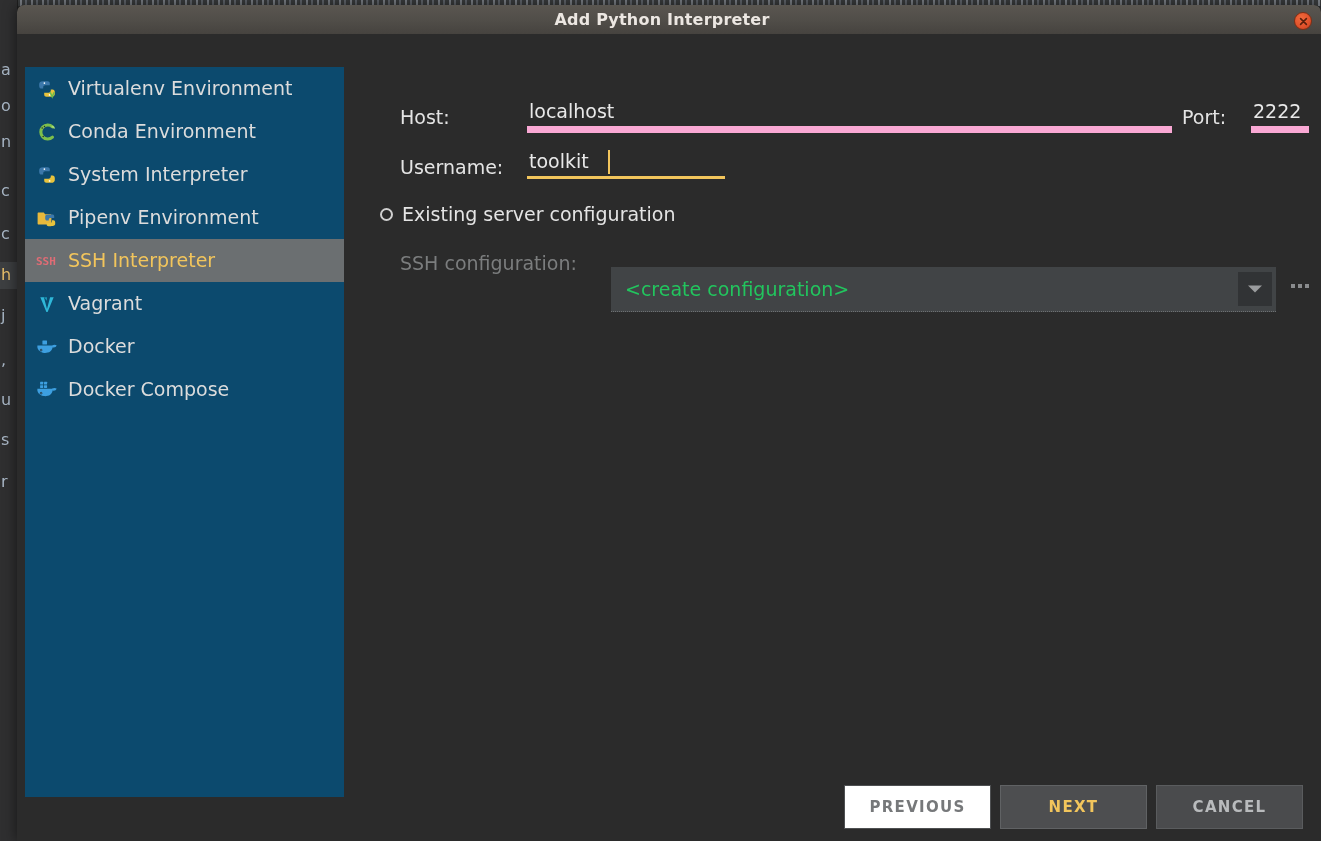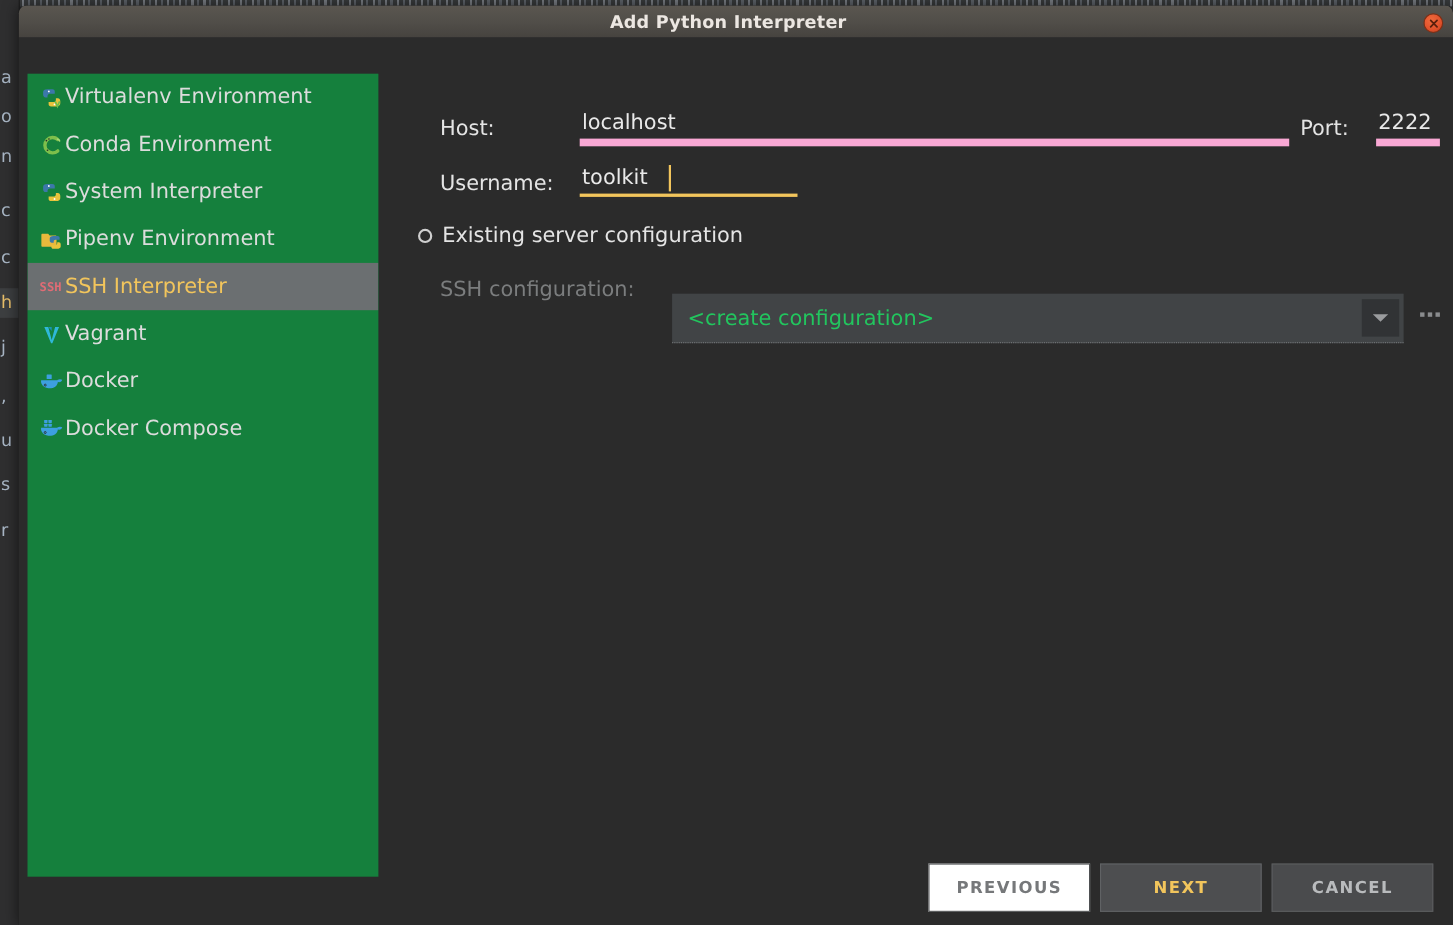--- a/index.html
+++ b/index.html
@@ -108,34 +108,35 @@
     height: 807px;
     background: #2b2b2b;
   }
 
   
   #sidebar {
     position: absolute;
     left: 8px; top: 33px;
     width: 319px;
     height: 730px;
-    background: #15803d;
+    background: #0c4a6e;
     overflow: hidden;
   }
   .side-item {
     display: flex;
     align-items: center;
     height: 43px;
     padding-left: 10px;
     box-sizing: border-box;
     cursor: pointer;
   }
   .side-item.selected { background: #6b6f71; }
   .side-icon {
     width: 24px; height: 22px;
+    margin-right: 9px;
     flex: 0 0 24px;
     display: flex;
     align-items: center;
     justify-content: center;
     text-align: center;
   }
   .side-label {
     font-size: 19px;
     color: #dcdcdc;
     font-family: "DejaVu Sans", sans-serif;

